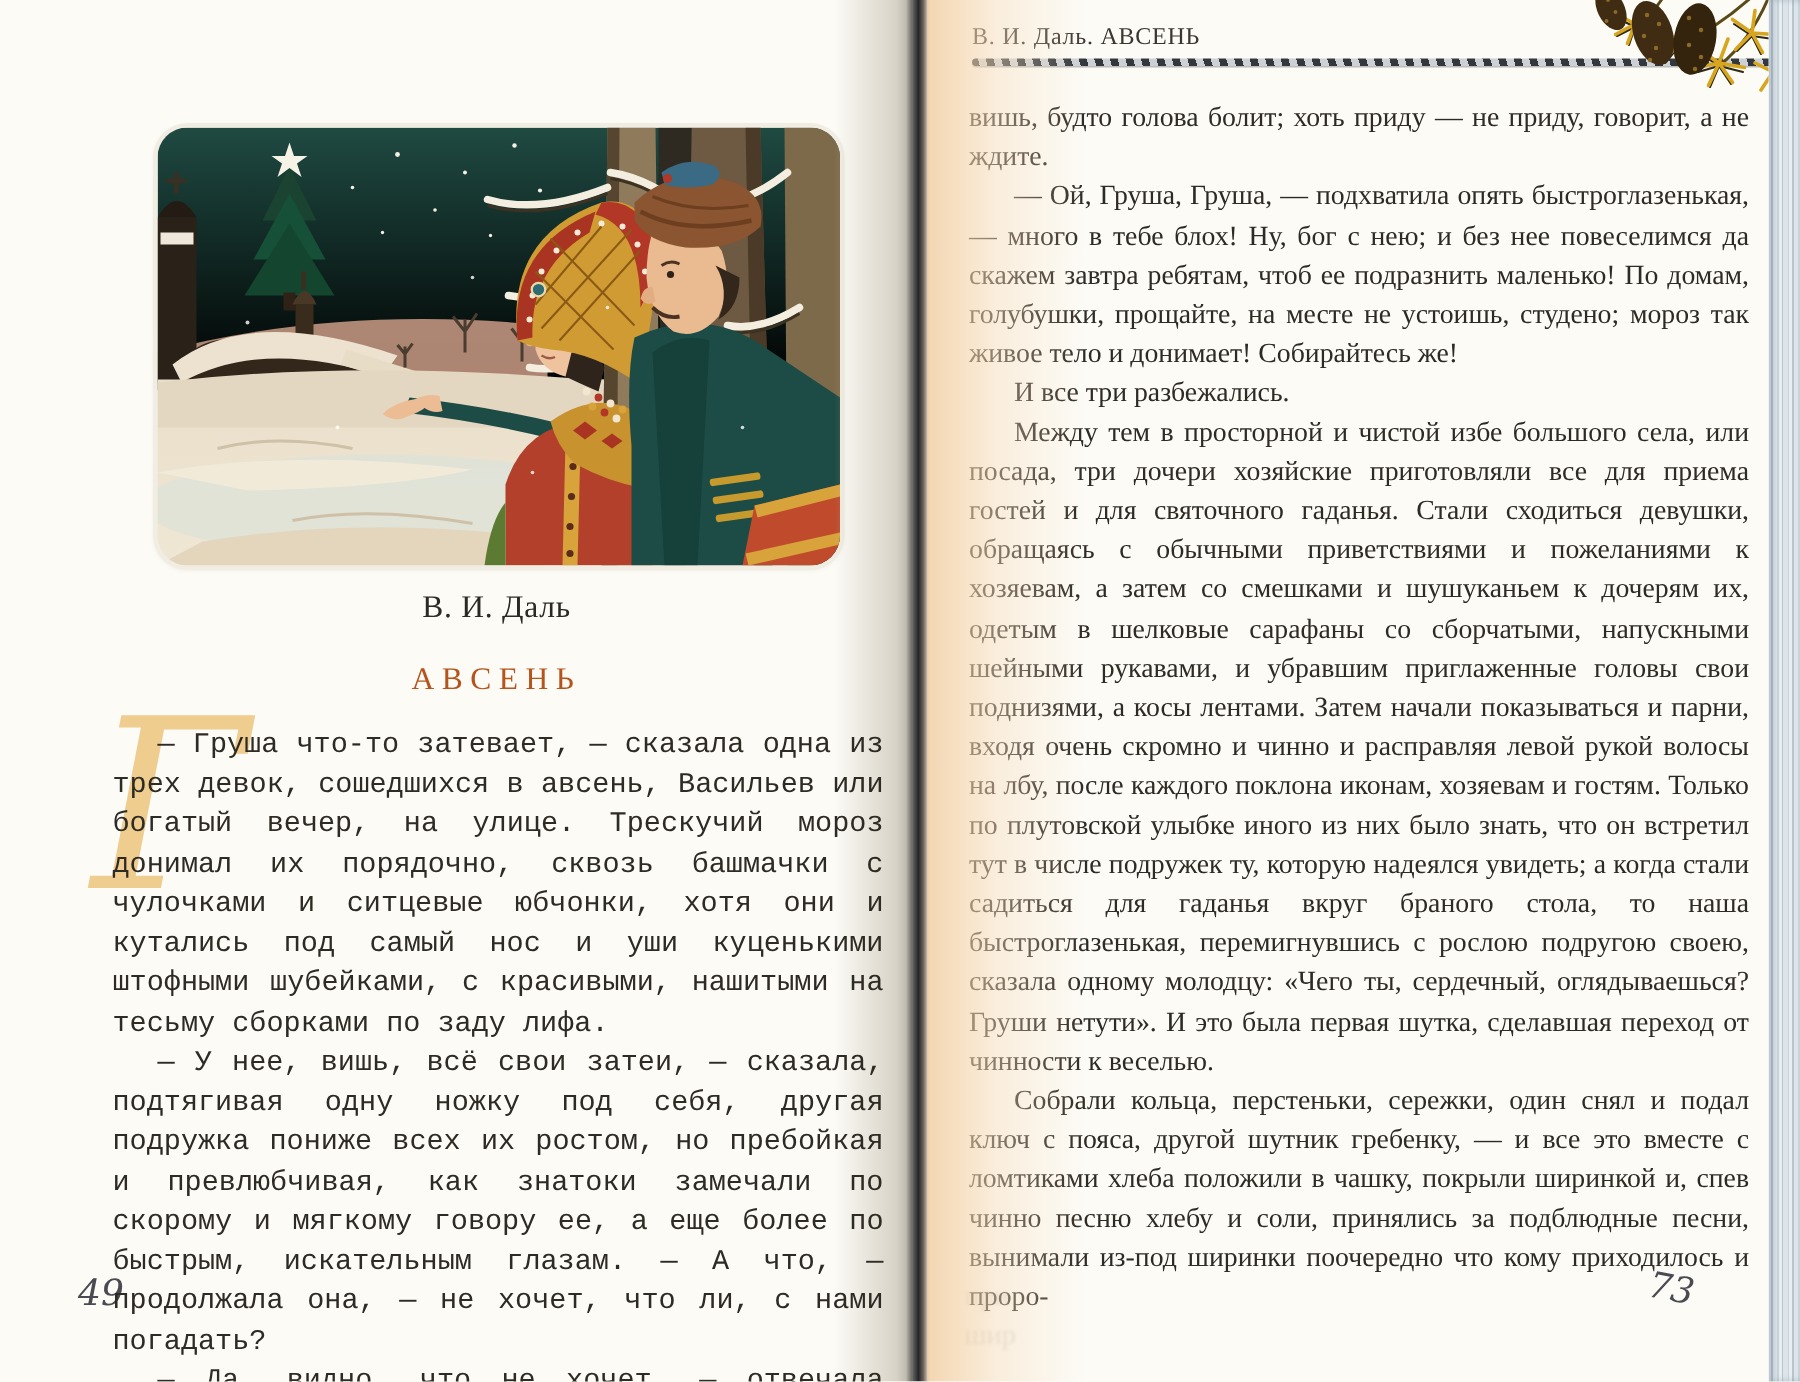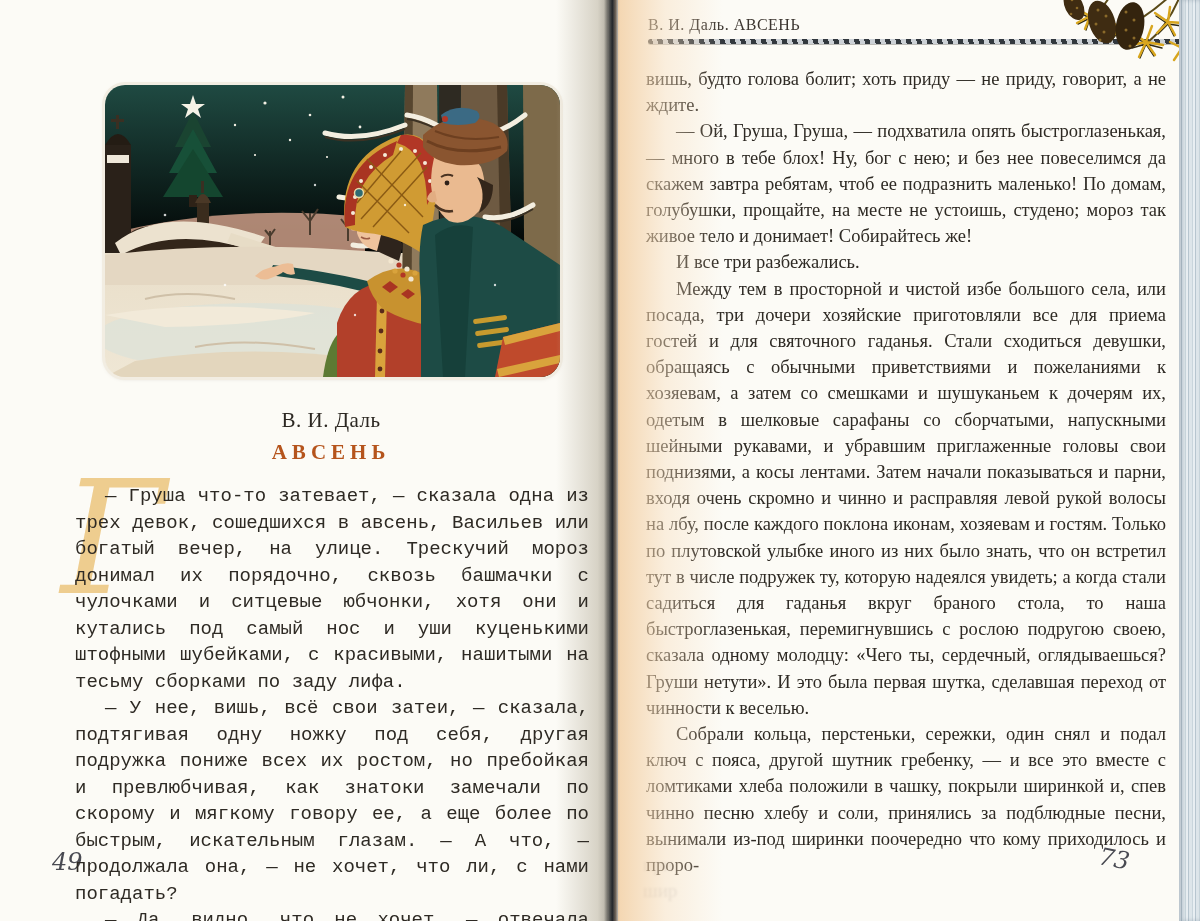--- a/index.html
+++ b/index.html
@@ -17,23 +17,23 @@
   .fore-edge{position:absolute;right:0;top:0;width:21px;height:100%;
     background:repeating-linear-gradient(90deg,#e8eef2 0 2px,#b7c5cf 2px 3px,#dde5ea 3px 6px,#c9d5dc 6px 7px);
     box-shadow:inset 3px 0 4px rgba(90,110,125,.35);}
 
   
   .page-left{position:absolute;left:0;top:0;width:608px;height:921px;}
   .illustration{position:absolute;left:105px;top:85px;width:455px;height:292px;
     border-radius:20px;overflow:hidden;box-shadow:0 0 0 3px #f2ede2,0 1px 4px rgba(100,90,70,.35);}
   .illustration svg{display:block;}
   .author-line{position:absolute;left:75px;top:392px;width:512px;text-align:center;
-    font-size:21px;color:#2c2822;letter-spacing:.5px;margin-top:16px;}
+    font-size:21px;color:#2c2822;letter-spacing:.5px;}
   .story-title{position:absolute;left:75px;top:440px;width:512px;text-align:center;
-    font-size:21px;font-weight:bold;color:#b5541c;letter-spacing:5px;}
+    font-size:21px;font-weight:normal;color:#b5541c;letter-spacing:5px;}
   .body-left{position:absolute;left:75px;top:483px;width:514px;
     font-size:19px;line-height:26.5px;text-align:justify;hyphens:auto;}
   .body-left p,.body-right p{margin:0;text-indent:30px;}
   .dropcap{position:absolute;left:-14px;top:-24px;z-index:0;
     font-family:"DejaVu Serif",serif;font-style:italic;font-size:158px;line-height:1;
     color:#ecc57e;opacity:.85;text-shadow:0 0 1px #fff;pointer-events:none;}
   .body-left p{position:relative;z-index:1;font-family:Liberation Mono, monospace;}
   .pagenum{position:absolute;font-style:italic;font-size:24px;color:#494a52;
     font-family:"DejaVu Serif",serif;}
   .pn-left{left:52px;top:848px;}

